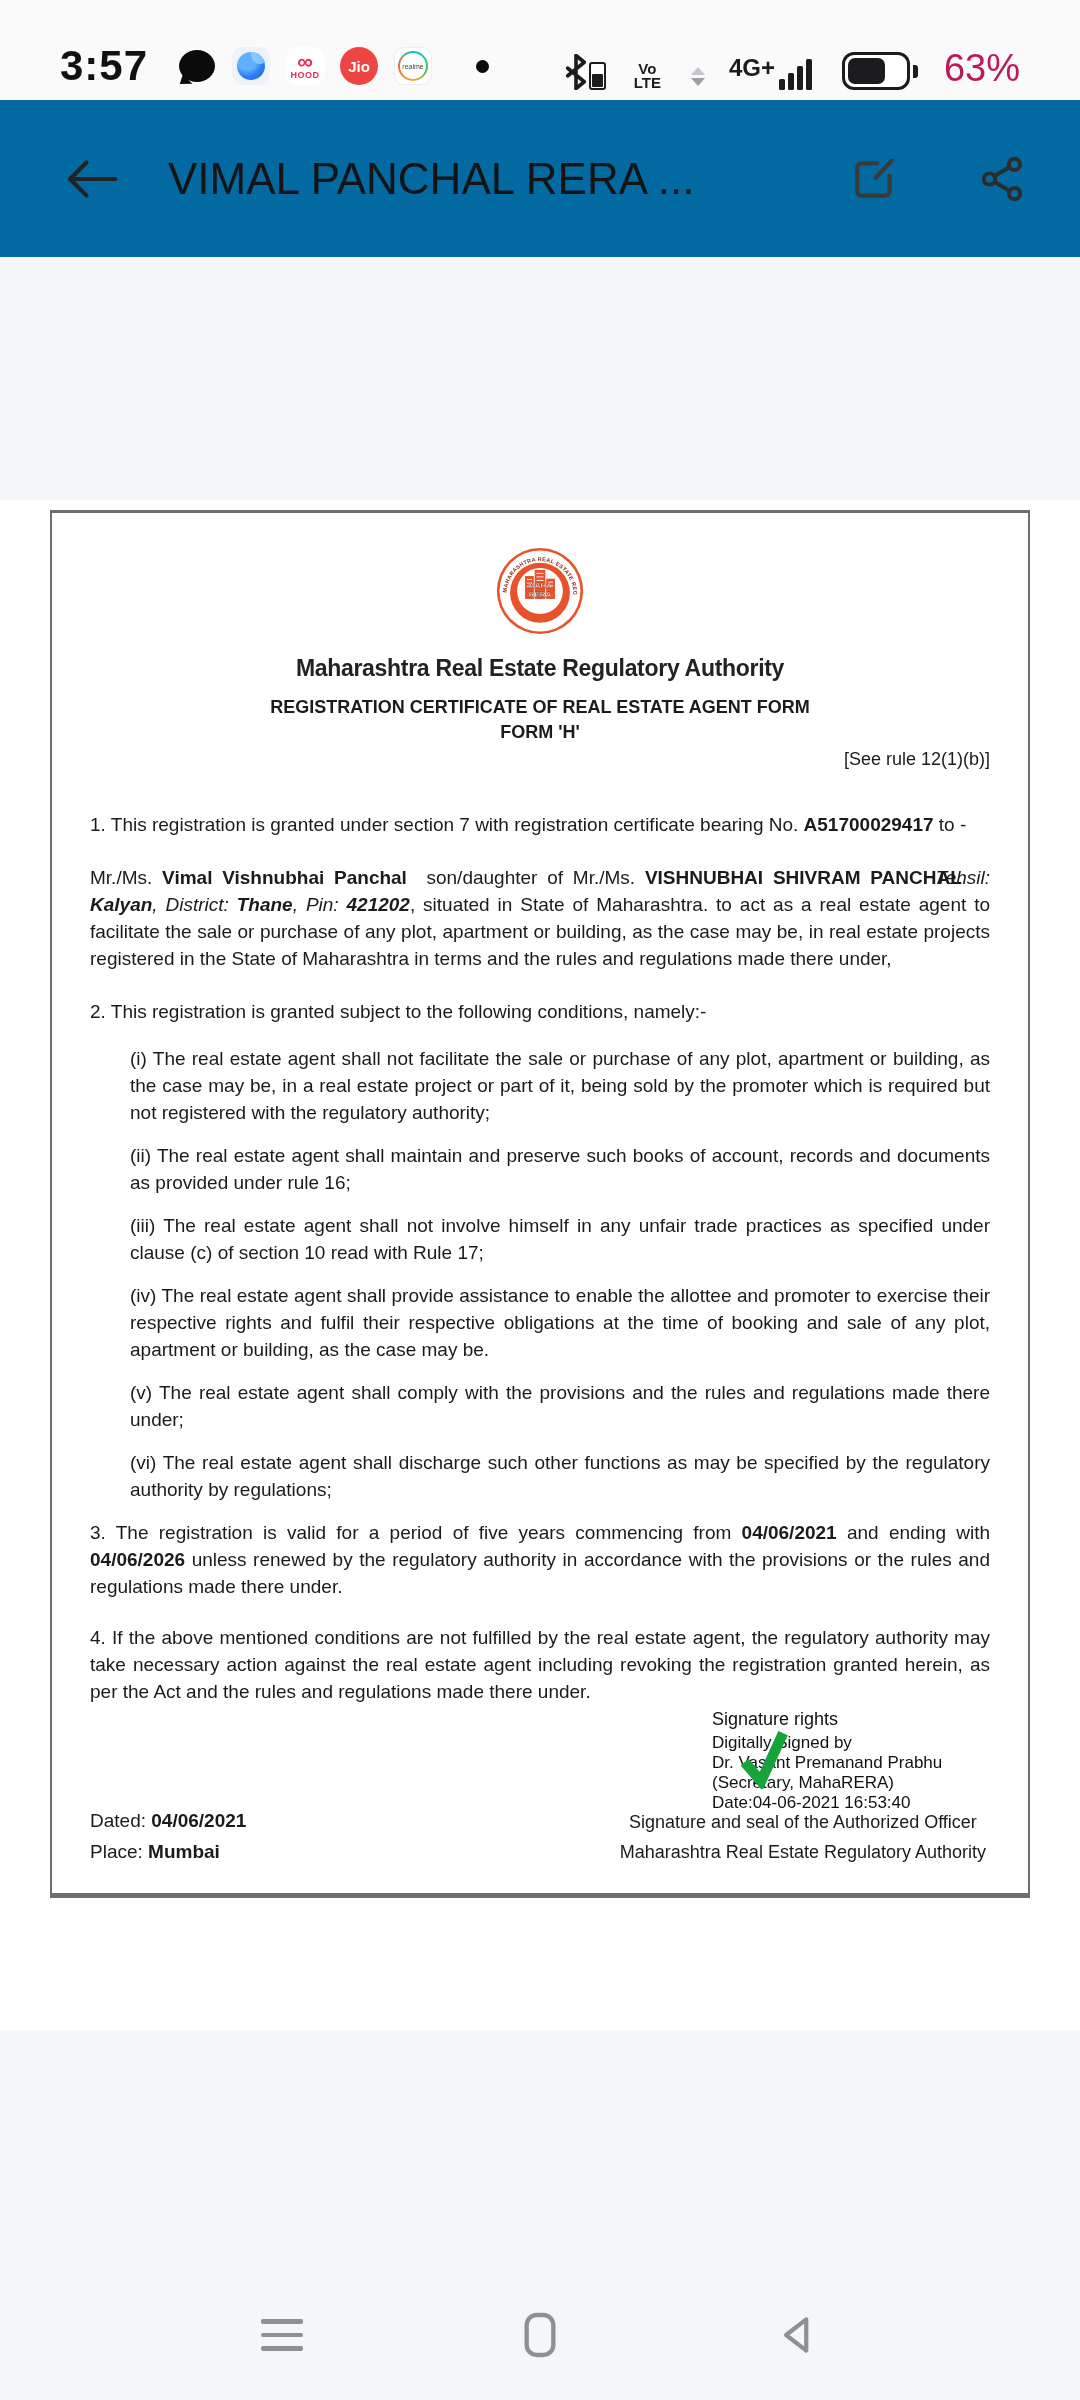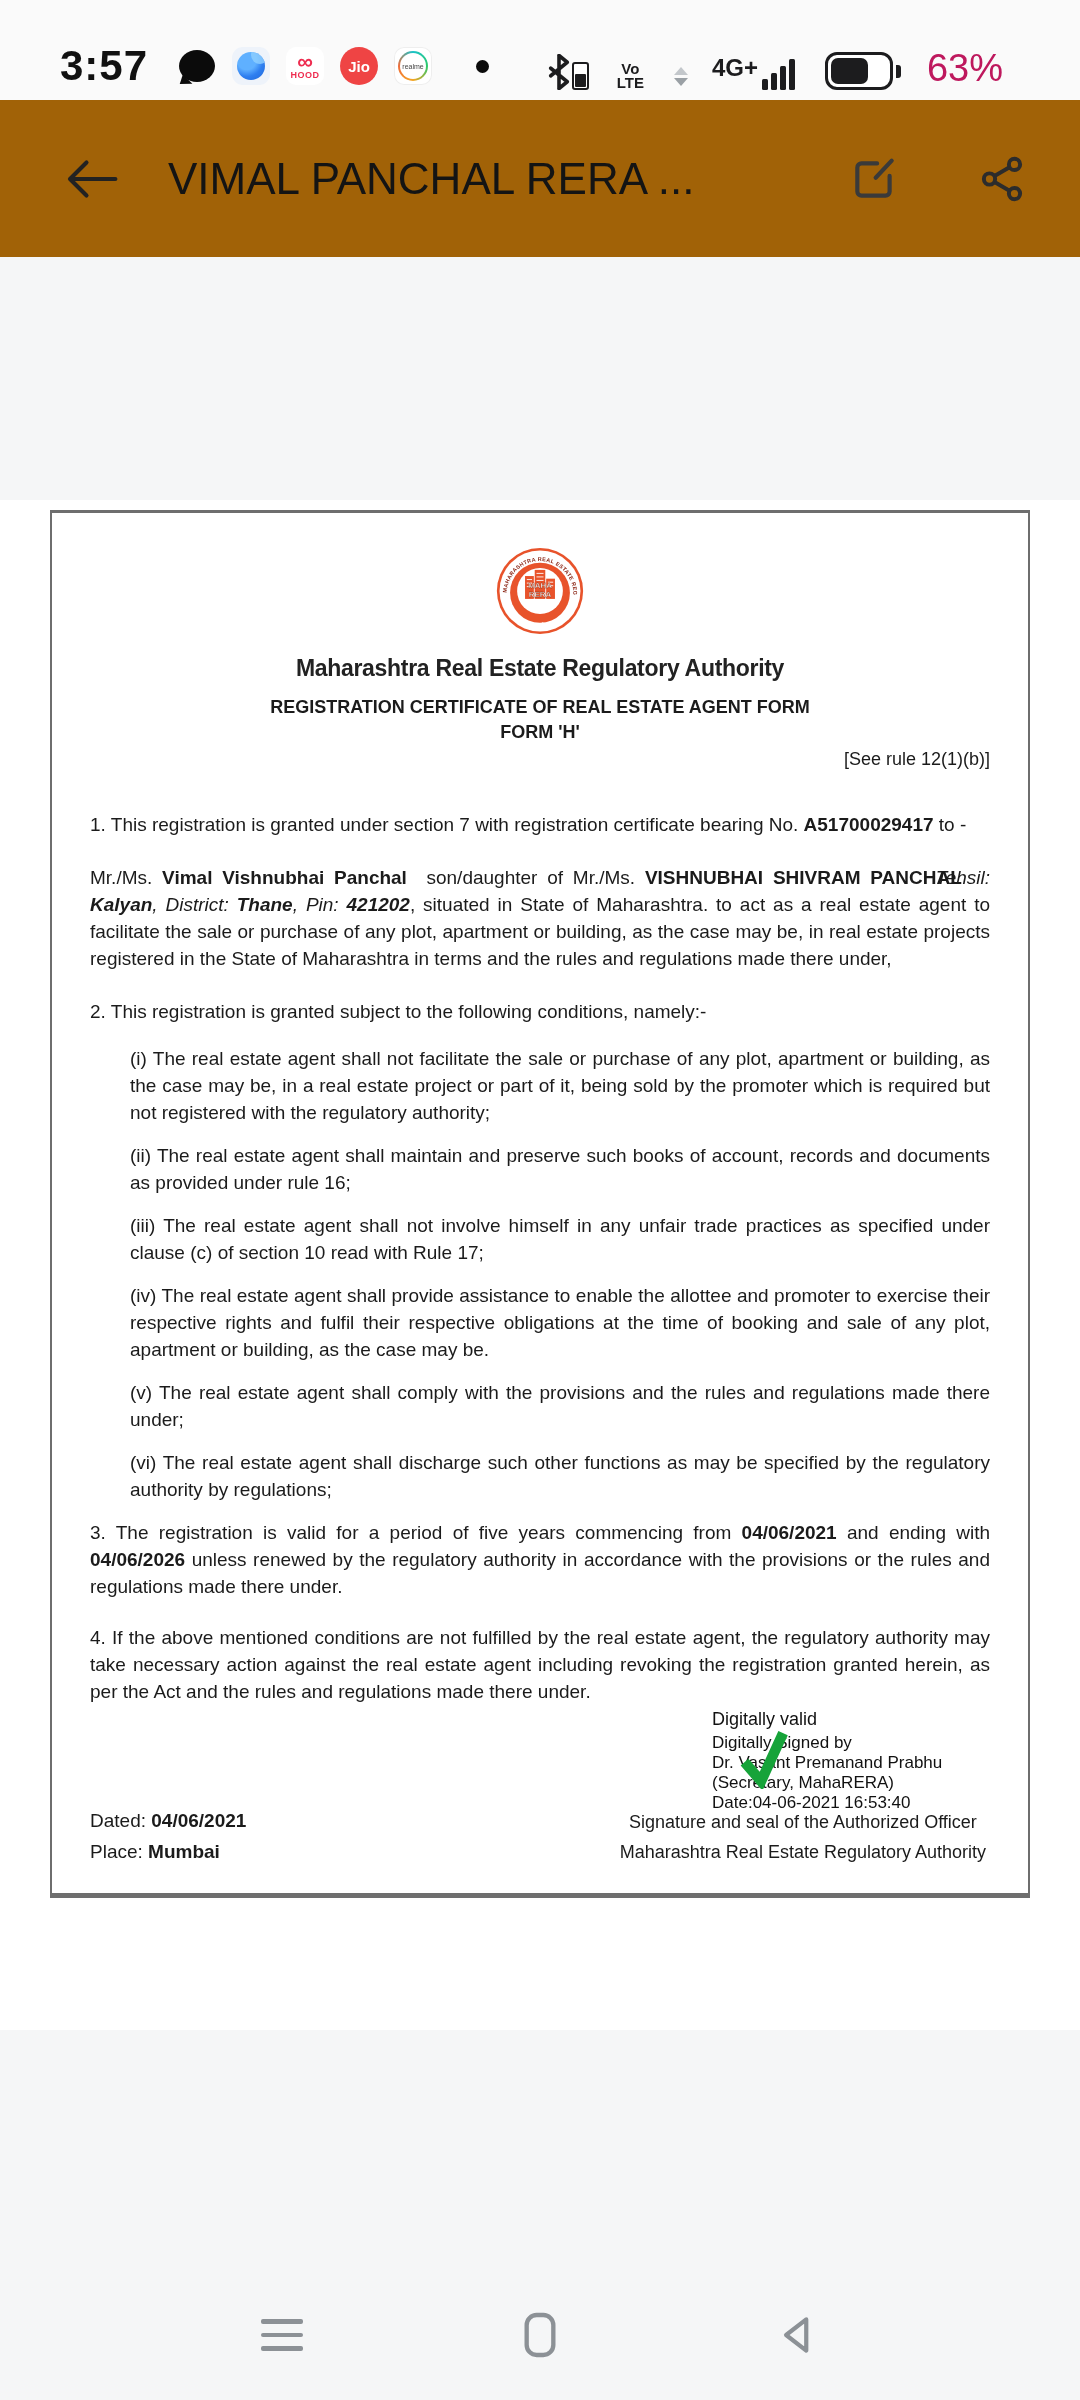--- a/index.html
+++ b/index.html
@@ -5,21 +5,21 @@
   html,body{margin:0;padding:0;}
   body{
     width:1080px;height:2400px;position:relative;overflow:hidden;
     background:#ffffff;font-family:"Liberation Sans","DejaVu Sans",sans-serif;
     -webkit-text-size-adjust:none;
   }
   
   .status-bar{
     position:absolute;top:0;left:0;width:1080px;height:100px;background:#fafafa;
     display:flex;align-items:flex-end;justify-content:space-between;
-    padding:0 77px 10px 60px;box-sizing:border-box;
+    padding:0 60px 10px 60px;box-sizing:border-box;
   }
   .sb-left{display:flex;align-items:center;gap:16px;}
   .sb-time{font-size:42px;font-weight:600;color:#111;letter-spacing:1px;margin-right:14px;}
   .notif-icon{width:38px;height:38px;border-radius:10px;display:flex;align-items:center;justify-content:center;position:relative;flex:0 0 auto;}
   .chat-bubble{width:36px;height:32px;background:#0b0b0b;border-radius:50% 50% 50% 50%;position:relative;}
   .chat-bubble::after{content:"";position:absolute;left:2px;bottom:-4px;width:0;height:0;
     border-left:12px solid #0b0b0b;border-top:6px solid transparent;border-bottom:4px solid transparent;transform:rotate(18deg);}
   .browser-ic{background:#eef3fa;border-radius:11px;}
   .browser-ball{width:28px;height:28px;border-radius:50%;background:radial-gradient(circle at 35% 30%,#5fb0ff 0 35%,#2f7ff0 60%,#1f66d8 100%);position:relative;overflow:hidden;}
   .browser-ball::after{content:"";position:absolute;right:-4px;top:-6px;width:18px;height:18px;border-radius:50%;background:#8fd0ff;opacity:.8;}
@@ -44,21 +44,21 @@
   .net-txt{font-size:24px;font-weight:bold;color:#1c1c1e;line-height:20px;margin-bottom:12px;}
   .sig-bars{display:flex;align-items:flex-end;gap:3px;height:34px;}
   .sig-bars i{display:block;width:6px;background:#1c1c1e;border-radius:1.5px;}
   .batt-wrap{display:flex;align-items:center;gap:3px;margin-left:8px;}
   .batt-body{width:62px;height:32px;border:3px solid #1c1c1e;border-radius:12px;background:#fff;position:relative;}
   .batt-fill{position:absolute;left:3px;top:3px;bottom:3px;width:60%;background:#1c1c1e;border-radius:7px;}
   .batt-nub{width:5px;height:13px;background:#1c1c1e;border-radius:0 3px 3px 0;}
   .batt-pct{font-size:38px;font-weight:500;color:#be185d;margin-left:4px;}
   
   .app-header{
-    position:absolute;top:100px;left:0;width:1080px;height:157px;background:#a16207;
+    position:absolute;top:100px;left:0;width:1080px;height:157px;background:#0369a1;
     display:flex;align-items:center;box-sizing:border-box;padding:0 52px 0 60px;
   }
   .hdr-back{width:64px;height:64px;display:flex;align-items:center;justify-content:center;flex:0 0 auto;}
   .hdr-title{font-size:44px;color:#141414;font-weight:500;margin-left:44px;flex:1 1 auto;white-space:nowrap;overflow:hidden;}
   .hdr-actions{display:flex;align-items:center;gap:76px;margin-left:20px;}
   .hdr-icon{width:52px;height:52px;display:flex;align-items:center;justify-content:center;}
   
   .gray-band-top{position:absolute;top:257px;left:0;width:1080px;height:243px;background:#f5f6f7;}
   .doc-zone{position:absolute;top:500px;left:0;width:1080px;height:1530px;background:#ffffff;}
   .gray-band-bottom{position:absolute;top:2030px;left:0;width:1080px;height:370px;background:#f5f6f7;}
@@ -229,21 +229,21 @@
         <div class="condition">(iii) The real estate agent shall not involve himself in any unfair trade practices as specified under clause (c) of section 10 read with Rule 17;</div>
         <div class="condition">(iv) The real estate agent shall provide assistance to enable the allottee and promoter to exercise their respective rights and fulfil their respective obligations at the time of booking and sale of any plot, apartment or building, as the case may be.</div>
         <div class="condition">(v) The real estate agent shall comply with the provisions and the rules and regulations made there under;</div>
         <div class="condition">(vi) The real estate agent shall discharge such other functions as may be specified by the regulatory authority by regulations;</div>
       </div>
 
     <p class="para p-valid"><span>3. The registration is valid for a period of five years commencing from </span><span class="b">04/06/2021</span><span> and ending with </span><span class="b">04/06/2026</span><span> unless renewed by the regulatory authority in accordance with the provisions or the rules and regulations made there under.</span></p>
     <p class="para p-action">4. If the above mentioned conditions are not fulfilled by the real estate agent, the regulatory authority may take necessary action against the real estate agent including revoking the registration granted herein, as per the Act and the rules and regulations made there under.</p>
 
     <div class="sig-block">
-      <div class="sig-valid">Digitally valid</div>
+      <div class="sig-valid">Signature rights</div>
       <div>Digitally Signed by</div>
       <div>Dr. Vasant Premanand Prabhu</div>
       <div>(Secretary, MahaRERA)</div>
       <div>Date:04-06-2021 16:53:40</div>
       <svg class="sig-check" viewBox="0 0 60 58">
         <path d="M10 30 L24 50 L50 6" fill="none" stroke="#16a339" stroke-width="10" stroke-linecap="butt" transform="rotate(-6 30 29)"></path>
       </svg>
     </div>
 
     <div class="page-footer">

